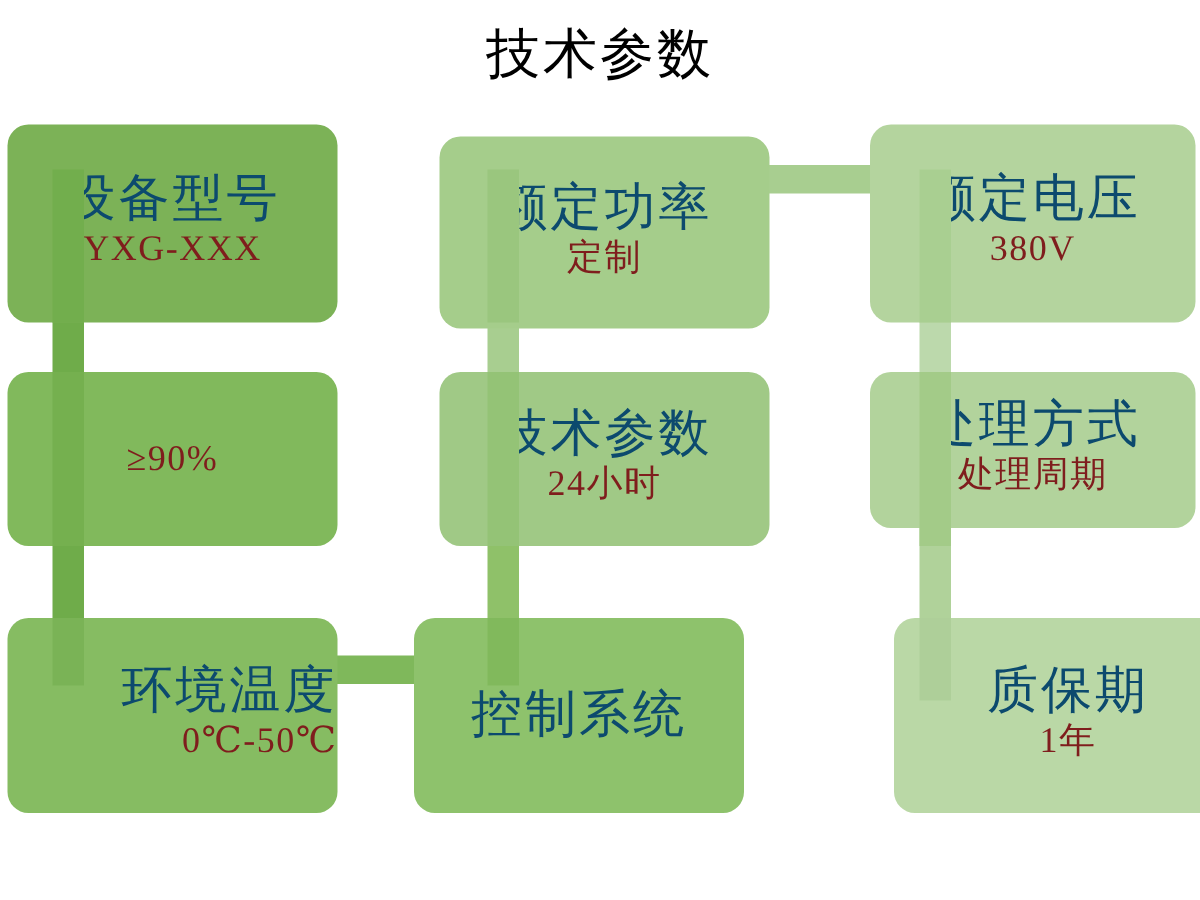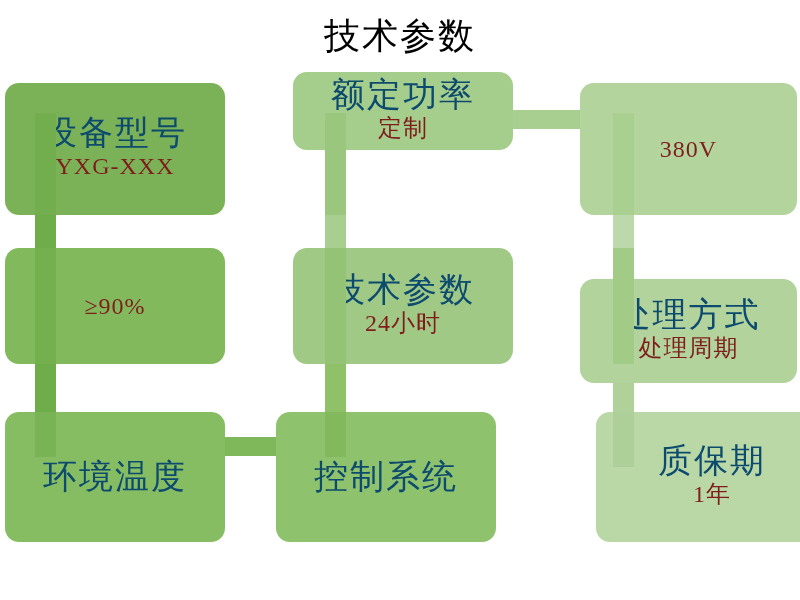--- a/index.html
+++ b/index.html
@@ -91,40 +91,42 @@
       <div class="connector connector-v" style="left: 613px; top: 196px; height: 72px; background: rgb(188, 217, 172);"></div>
       <div class="connector connector-v" style="left: 613px; top: 352px; height: 78px; background: rgb(176, 210, 154);"></div>
       <div class="connector connector-h" style="left: 498px; top: 110px; width: 102px; background: rgb(168, 206, 144);"></div>
       <div class="connector connector-h" style="left: 210px; top: 437px; width: 100px; background: rgb(127, 184, 91);"></div>
     </div>
   <div id="card-layer">
       <div class="card" style="left: 5px; top: 83px; width: 220px; height: 132px; background: rgb(124, 178, 87);">
         <div class="card-label">设备型号</div>
         <div class="card-value">YXG-XXX</div>
       </div>
-      <div class="card" style="left: 293px; top: 72px; width: 220px; height: 78px; background: rgb(165, 205, 139);">
+      <div class="card" style="left: 293px; top: 91px; width: 220px; height: 128px; background: rgb(165, 205, 139);">
         <div class="card-label">额定功率</div>
         <div class="card-value">定制</div>
       </div>
       <div class="card" style="left: 580px; top: 83px; width: 217px; height: 132px; background: rgb(180, 212, 158);">
+        <div class="card-label">额定电压</div>
         <div class="card-value">380V</div>
       </div>
       <div class="card" style="left: 5px; top: 248px; width: 220px; height: 116px; background: rgb(129, 185, 92);">
         <div class="card-value">≥90%</div>
       </div>
       <div class="card" style="left: 293px; top: 248px; width: 220px; height: 116px; background: rgb(160, 201, 134);">
         <div class="card-label">技术参数</div>
         <div class="card-value">24小时</div>
       </div>
-      <div class="card" style="left: 580px; top: 248px; width: 217px; height: 104px; background: rgb(178, 211, 156); margin-top: 31px;">
+      <div class="card" style="left: 580px; top: 248px; width: 217px; height: 104px; background: rgb(178, 211, 156);">
         <div class="card-label">处理方式</div>
         <div class="card-value">处理周期</div>
       </div>
-      <div class="card" style="left: 5px; top: 412px; width: 220px; height: 130px; background: rgb(134, 188, 98);">
+      <div class="card" style="left: 5px; top: 412px; width: 220px; height: 130px; background: rgb(134, 188, 98); align-items: flex-end;">
         <div class="card-label">环境温度</div>
+        <div class="card-value">0℃-50℃</div>
       </div>
       <div class="card" style="left: 276px; top: 412px; width: 220px; height: 130px; background: rgb(142, 194, 108);">
         <div class="card-label">控制系统</div>
       </div>
       <div class="card" style="left: 596px; top: 412px; width: 232px; height: 130px; background: rgb(186, 216, 166);">
         <div class="card-label">质保期</div>
         <div class="card-value">1年</div>
       </div>
     </div>
   <div id="stub-layer">

